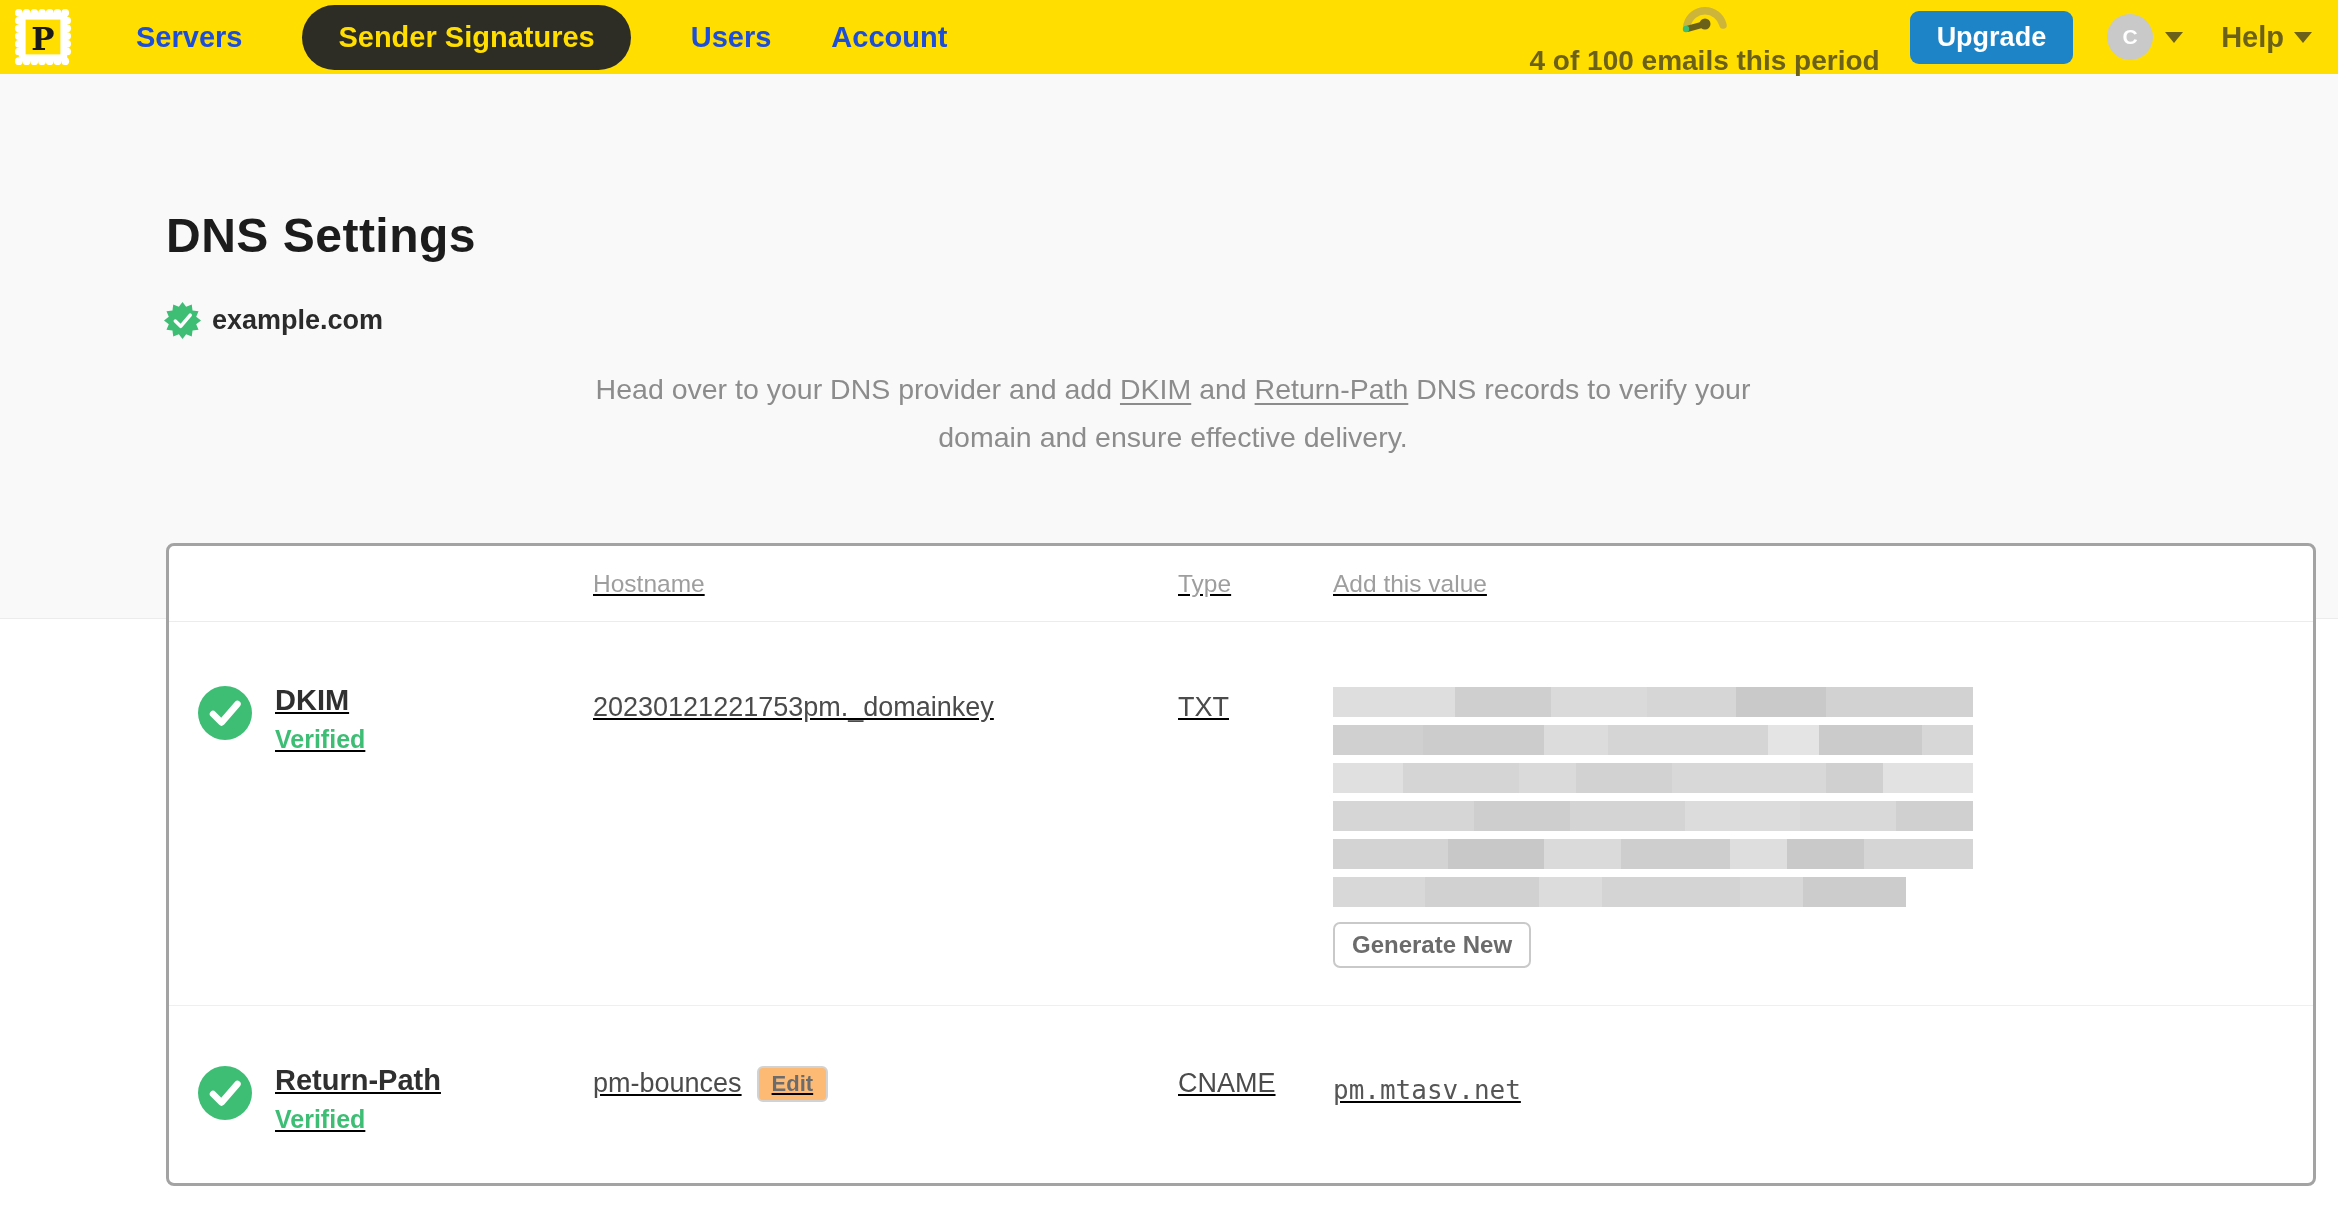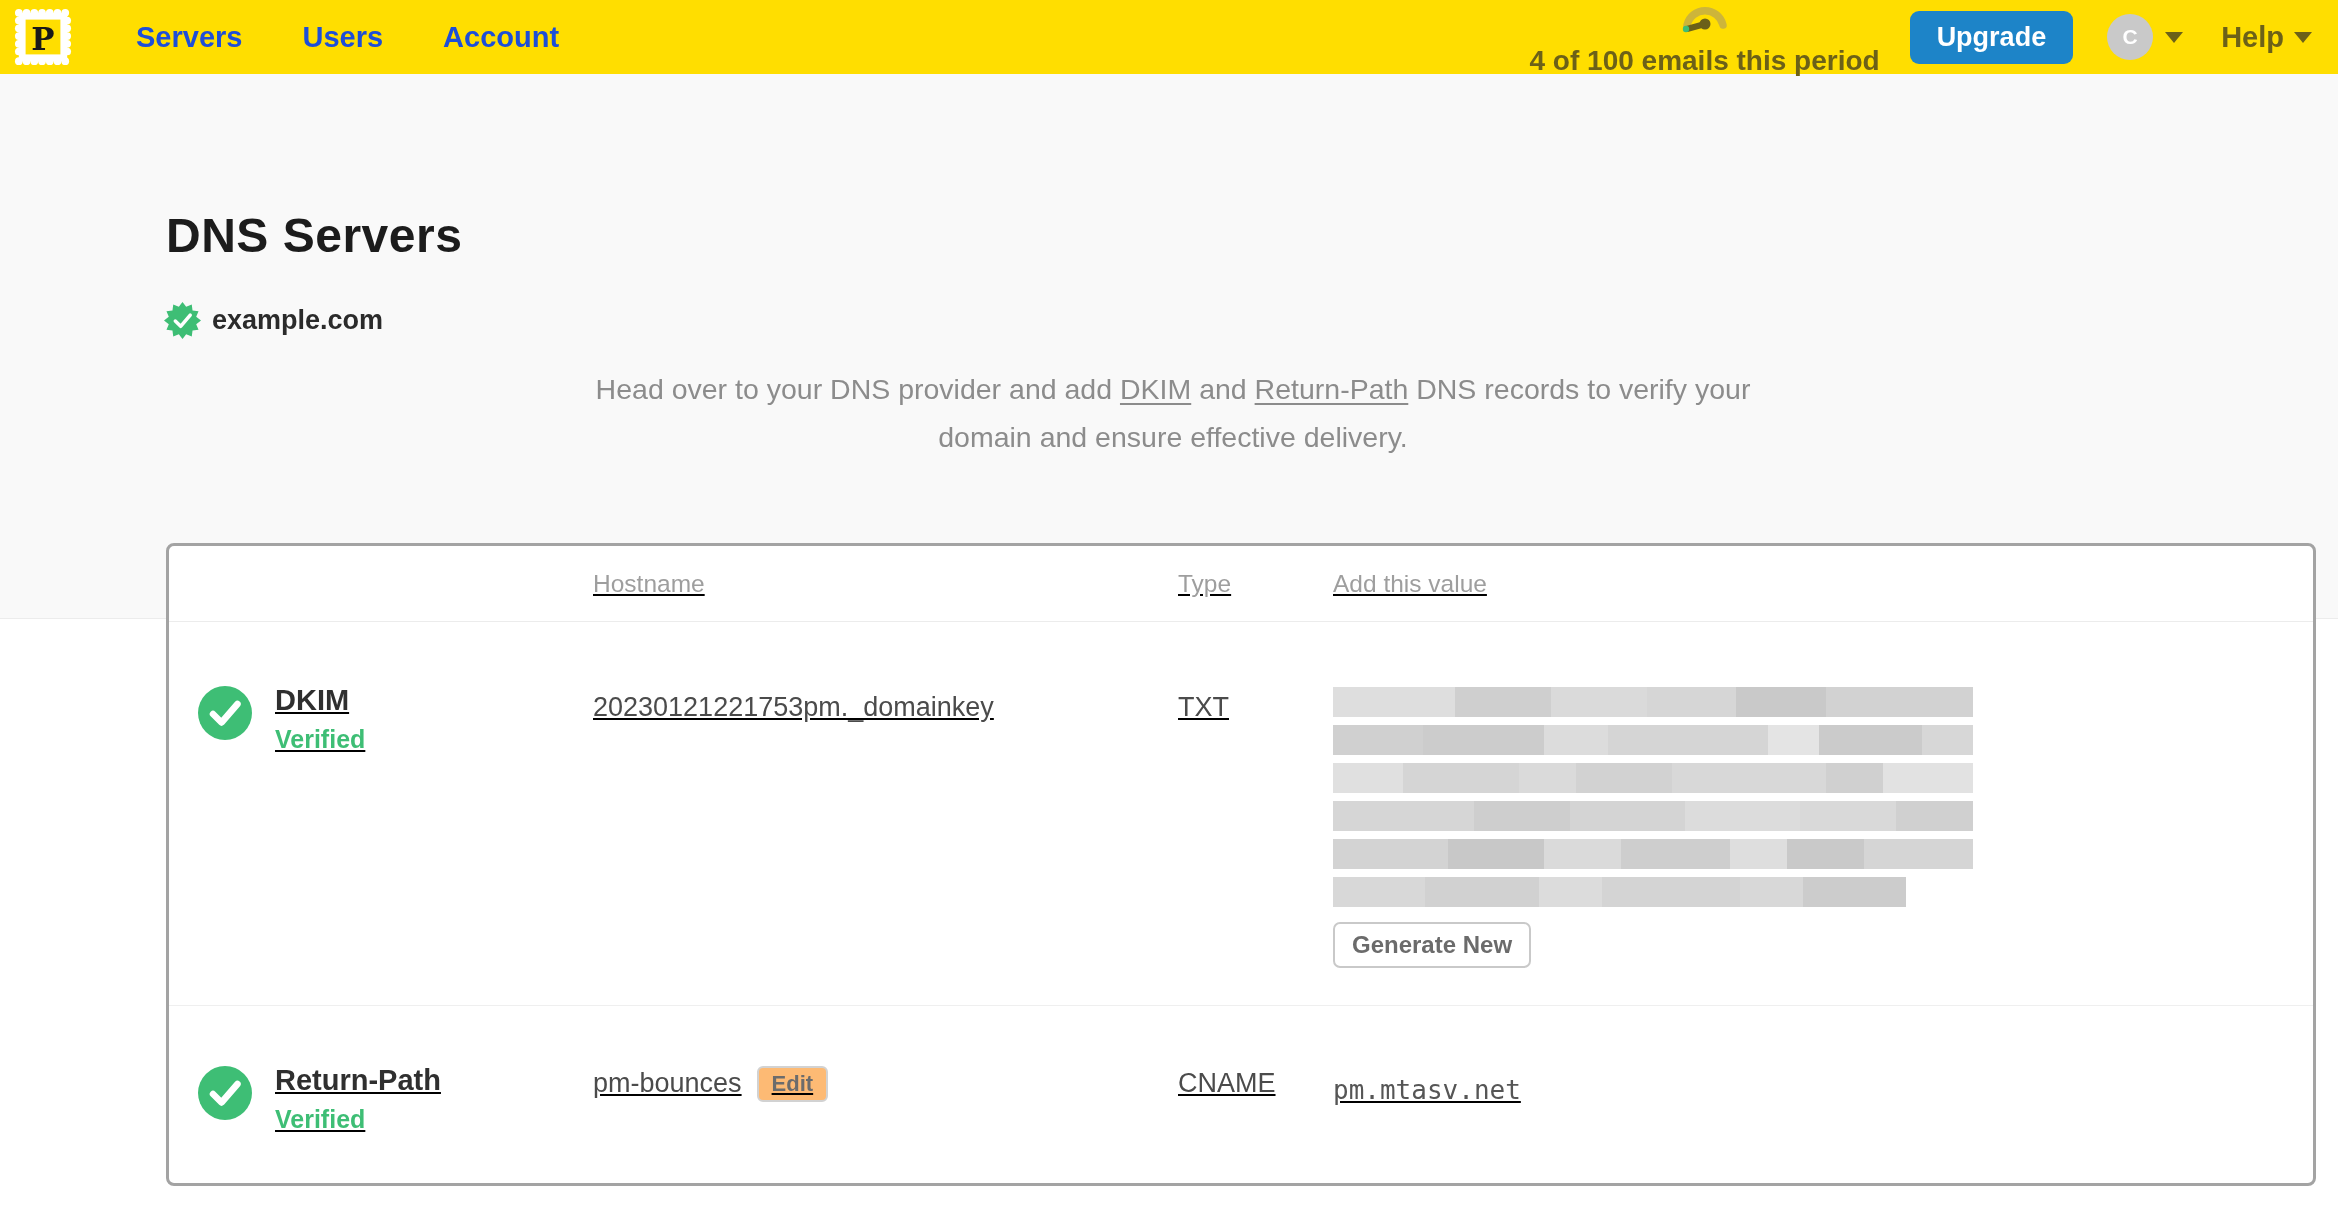--- a/index.html
+++ b/index.html
@@ -108,20 +108,21 @@
           <circle cx="55" cy="37" r="4"></circle>
           <circle cx="55" cy="45" r="4"></circle>
       </g>
       <rect x="12" y="12" width="36" height="36" fill="#FFDE00"></rect>
       <text x="30" y="43" font-family="DejaVu Serif, serif" font-size="32" font-weight="bold" text-anchor="middle" fill="#191919">P</text>
     </svg>
   </div>
 
   <nav class="nav-menu">
     <a class="nav-link">Servers</a>
+    <a class="nav-link active-pill">Sender Signatures</a>
     <a class="nav-link">Users</a>
     <a class="nav-link">Account</a>
   </nav>
 
   <div class="nav-right">
     <a class="usage">
       <svg width="48" height="36" viewBox="0 0 48 36">
         <path d="M6 28 A 18.5 18.5 0 0 1 42 28" stroke="#CDB53A" stroke-width="7.5" fill="none" stroke-linecap="round"></path>
         <path d="M24 27 L6 32" stroke="#6B6019" stroke-width="6" stroke-linecap="round"></path>
         <circle cx="24" cy="27" r="5.5" fill="#6B6019"></circle>
@@ -135,21 +136,21 @@
       <span class="caret"></span>
     </div>
     <div class="help">
       <span class="help-label">Help</span>
       <span class="caret"></span>
     </div>
   </div>
 </header>
 
 <section class="hero">
-  <h1 class="page-title">DNS Servers</h1>
+  <h1 class="page-title">DNS Settings</h1>
 
   <div class="domain-row">
     <svg width="37" height="37" viewBox="0 0 36 36">
       <polygon fill="#3EBE75" points="36,18 31.33,21.57 33.59,27 27.76,27.76 27,33.59 21.57,31.33 18,36 14.43,31.33 9,33.59 8.24,27.76 2.41,27 4.67,21.57 0,18 4.67,14.43 2.41,9 8.24,8.24 9,2.41 14.43,4.67 18,0 21.57,4.67 27,2.41 27.76,8.24 33.59,9 31.33,14.43"></polygon>
       <path d="M11 18.5 L16.2 23.7 L25.5 12.8" stroke="#ffffff" stroke-width="3.4" fill="none" stroke-linecap="round" stroke-linejoin="round"></path>
     </svg>
     <span class="domain-name">example.com</span>
   </div>
 
   <div class="desc">

